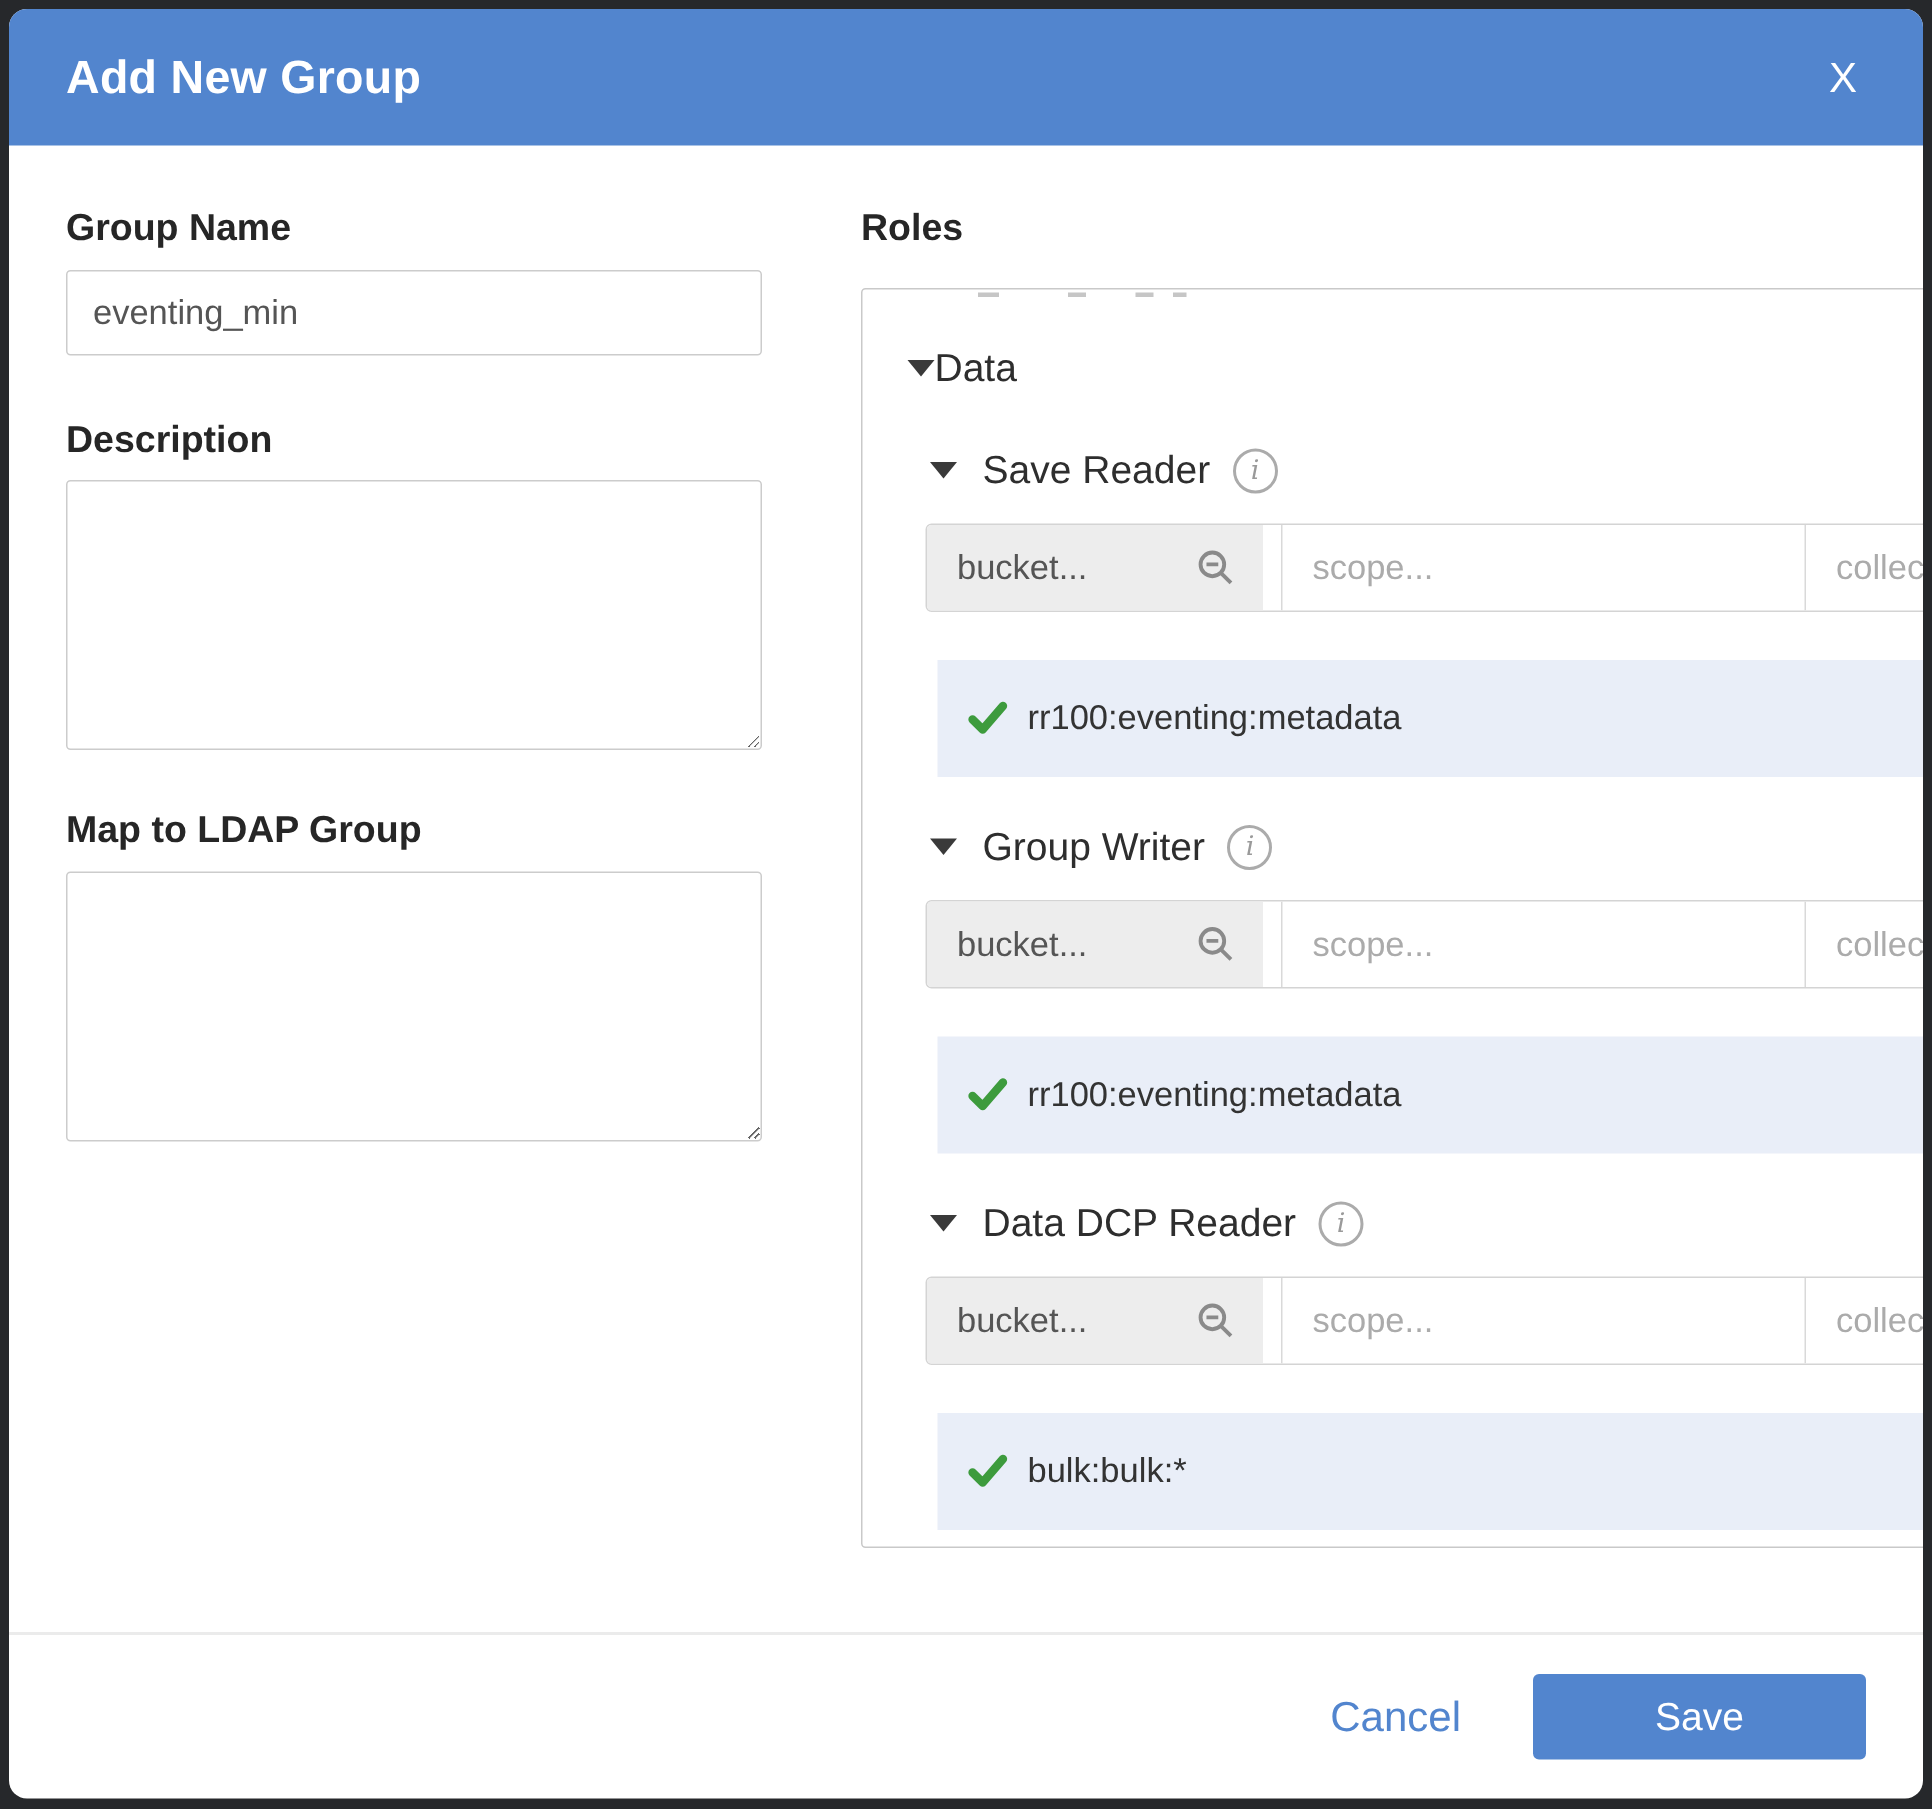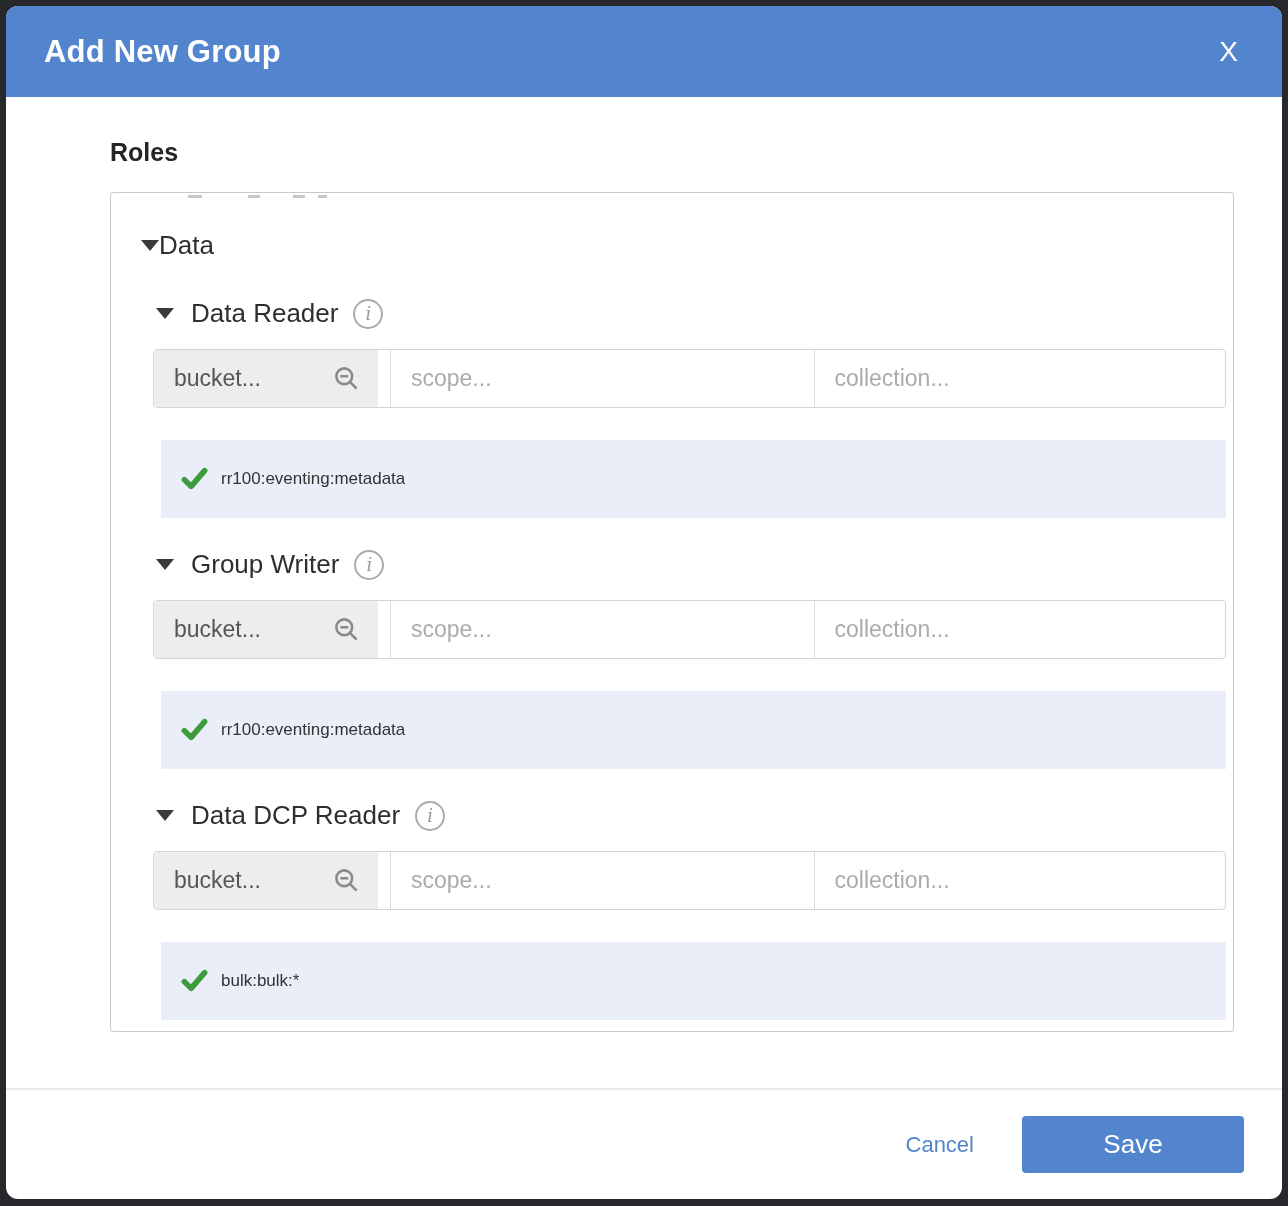--- a/index.html
+++ b/index.html
@@ -74,68 +74,78 @@
   .f-cell{flex:1;border-left:1.5px solid #d9d9d9;display:flex;margin-left:12px;}
   .f-cell input{
     flex:1;border:none;outline:none;background:transparent;
     font-family:inherit;font-size:23px;color:#555;padding:0 20px;min-width:0;
   }
   .f-cell input::placeholder{color:#ababab;}
   .sel-row{
     display:flex;align-items:center;height:78px;box-sizing:border-box;
     margin:32px 7px 0 50px;background:#e9eef8;padding:0 30px 0 20px;
   }
-  .sel-row .val{font-size:17px;color:#333;margin-left:13px;}
+  .sel-row .val{font-size:23px;color:#333;margin-left:13px;}
   
   .footer{
     flex:none;height:111px;border-top:2px solid #ebebeb;
     display:flex;align-items:center;justify-content:flex-end;
     padding-right:38px;box-sizing:border-box;
   }
-  .cancel-link{font-size:22px;color:#5285ce;cursor:pointer;margin-right:48px;}
+  .cancel-link{font-size:28px;color:#5285ce;cursor:pointer;margin-right:48px;}
   .save-btn{
     width:222px;height:57px;background:#5285ce;border:none;border-radius:4px;
     color:#fff;font-family:inherit;font-size:26px;cursor:pointer;text-align:center;
   }
 </style>
 </head>
 <body>
 
 <div class="modal">
 
   <div class="hdr">
     <span class="hdr-title">Add New Group</span>
     <span class="hdr-close">
       <span>X</span>
     </span>
   </div>
 
   <div class="content">
 
+    <div class="left">
+      <div class="field-label">Group Name</div>
+      <input class="text-input" type="text" value="eventing_min" style="">
+
+      <div class="field-label mt1">Description</div>
+      <textarea class="text-area" style=""></textarea>
+
+      <div class="field-label mt2">Map to LDAP Group</div>
+      <textarea class="text-area" style=""></textarea>
+    </div>
 
     <div class="right">
       <div class="field-label" style="margin-bottom:25px;">Roles</div>
 
       <div class="roles-panel">
 
         <div>
           <span class="frag" style="left:77px;width:14px;"></span>
           <span class="frag" style="left:137px;width:12px;"></span>
           <span class="frag" style="left:182px;width:12px;"></span>
           <span class="frag" style="left:207px;width:9px;"></span>
         </div>
 
         <div class="cat-row">
           <span class="caret"></span>
           <span class="lbl">Data</span>
         </div>
 
         <div class="role-head mt-first">
           <span class="caret"></span>
-          <span class="lbl">Data Reader</span>
+          <span class="lbl">Save Reader</span>
           <span class="info-icon">
             <span>i</span>
           </span>
         </div>
         <div class="filter-row">
           <div class="f-bucket">
             <span class="txt">bucket...</span>
             <svg width="27" height="27" viewBox="0 0 24 24" fill="none" stroke="#8a8a8a" stroke-width="2.3">
               <circle cx="10" cy="10" r="7"></circle>
                 <line x1="15" y1="15" x2="21" y2="21"></line>

